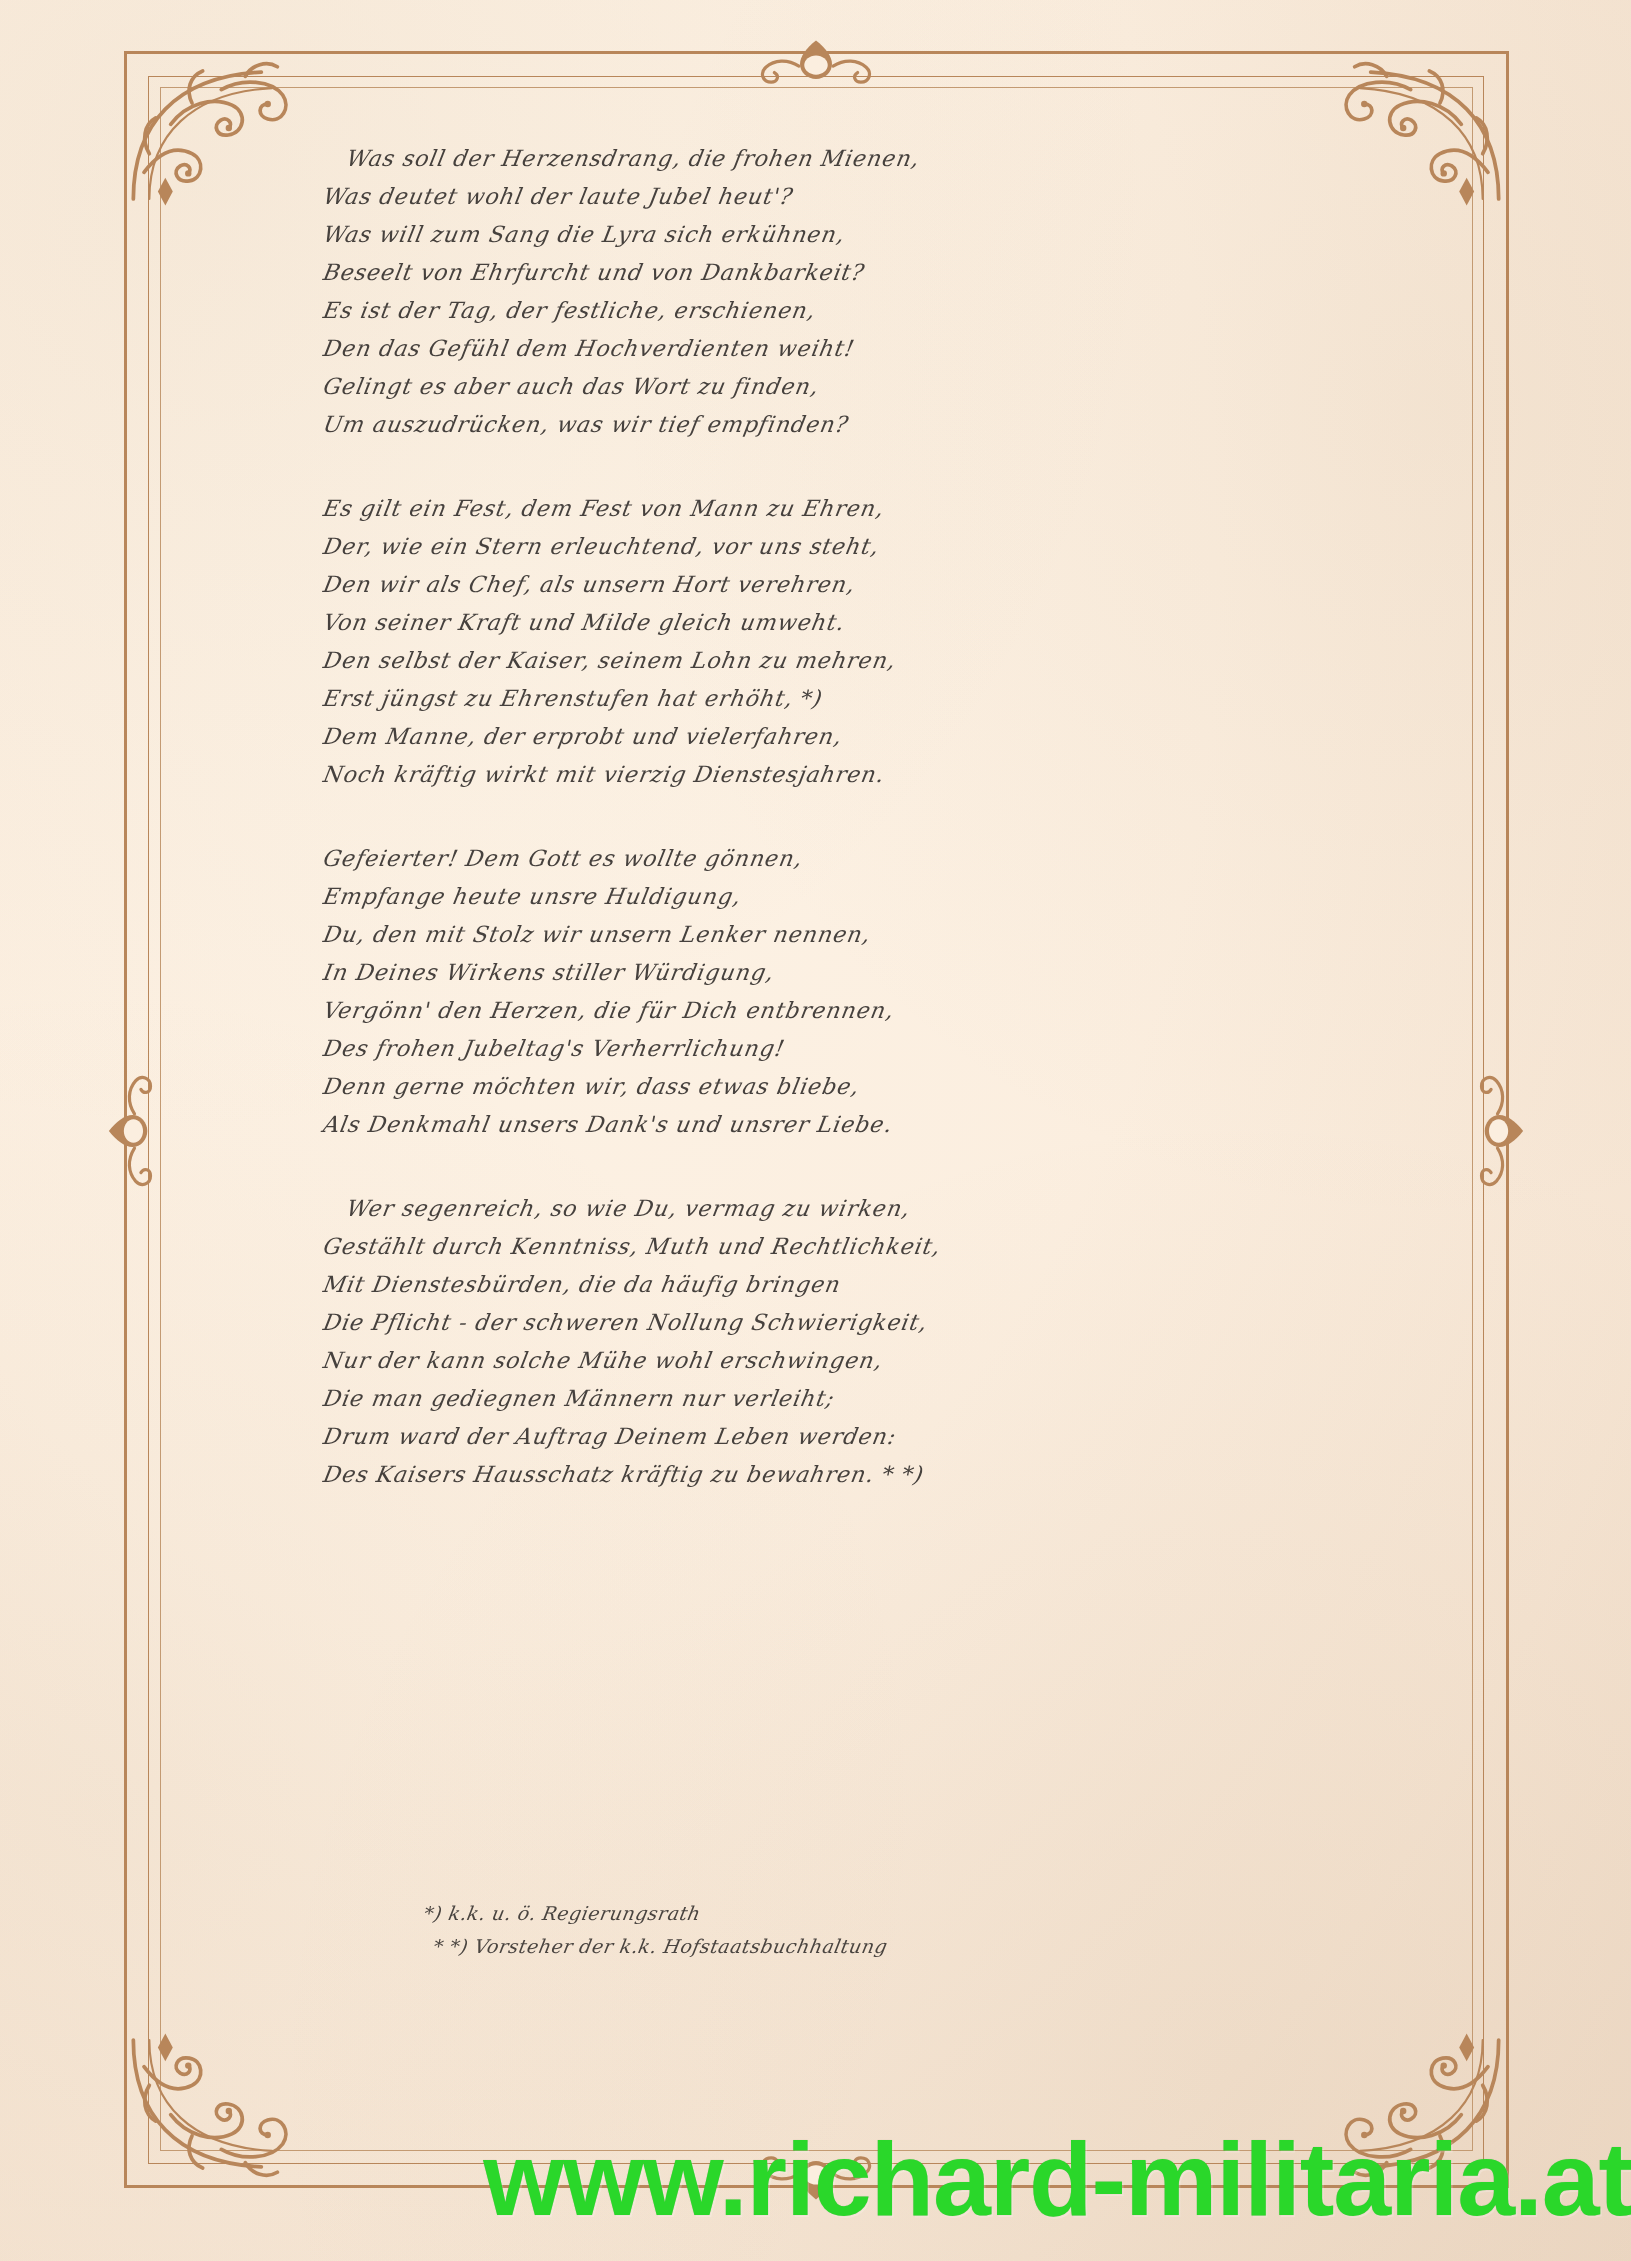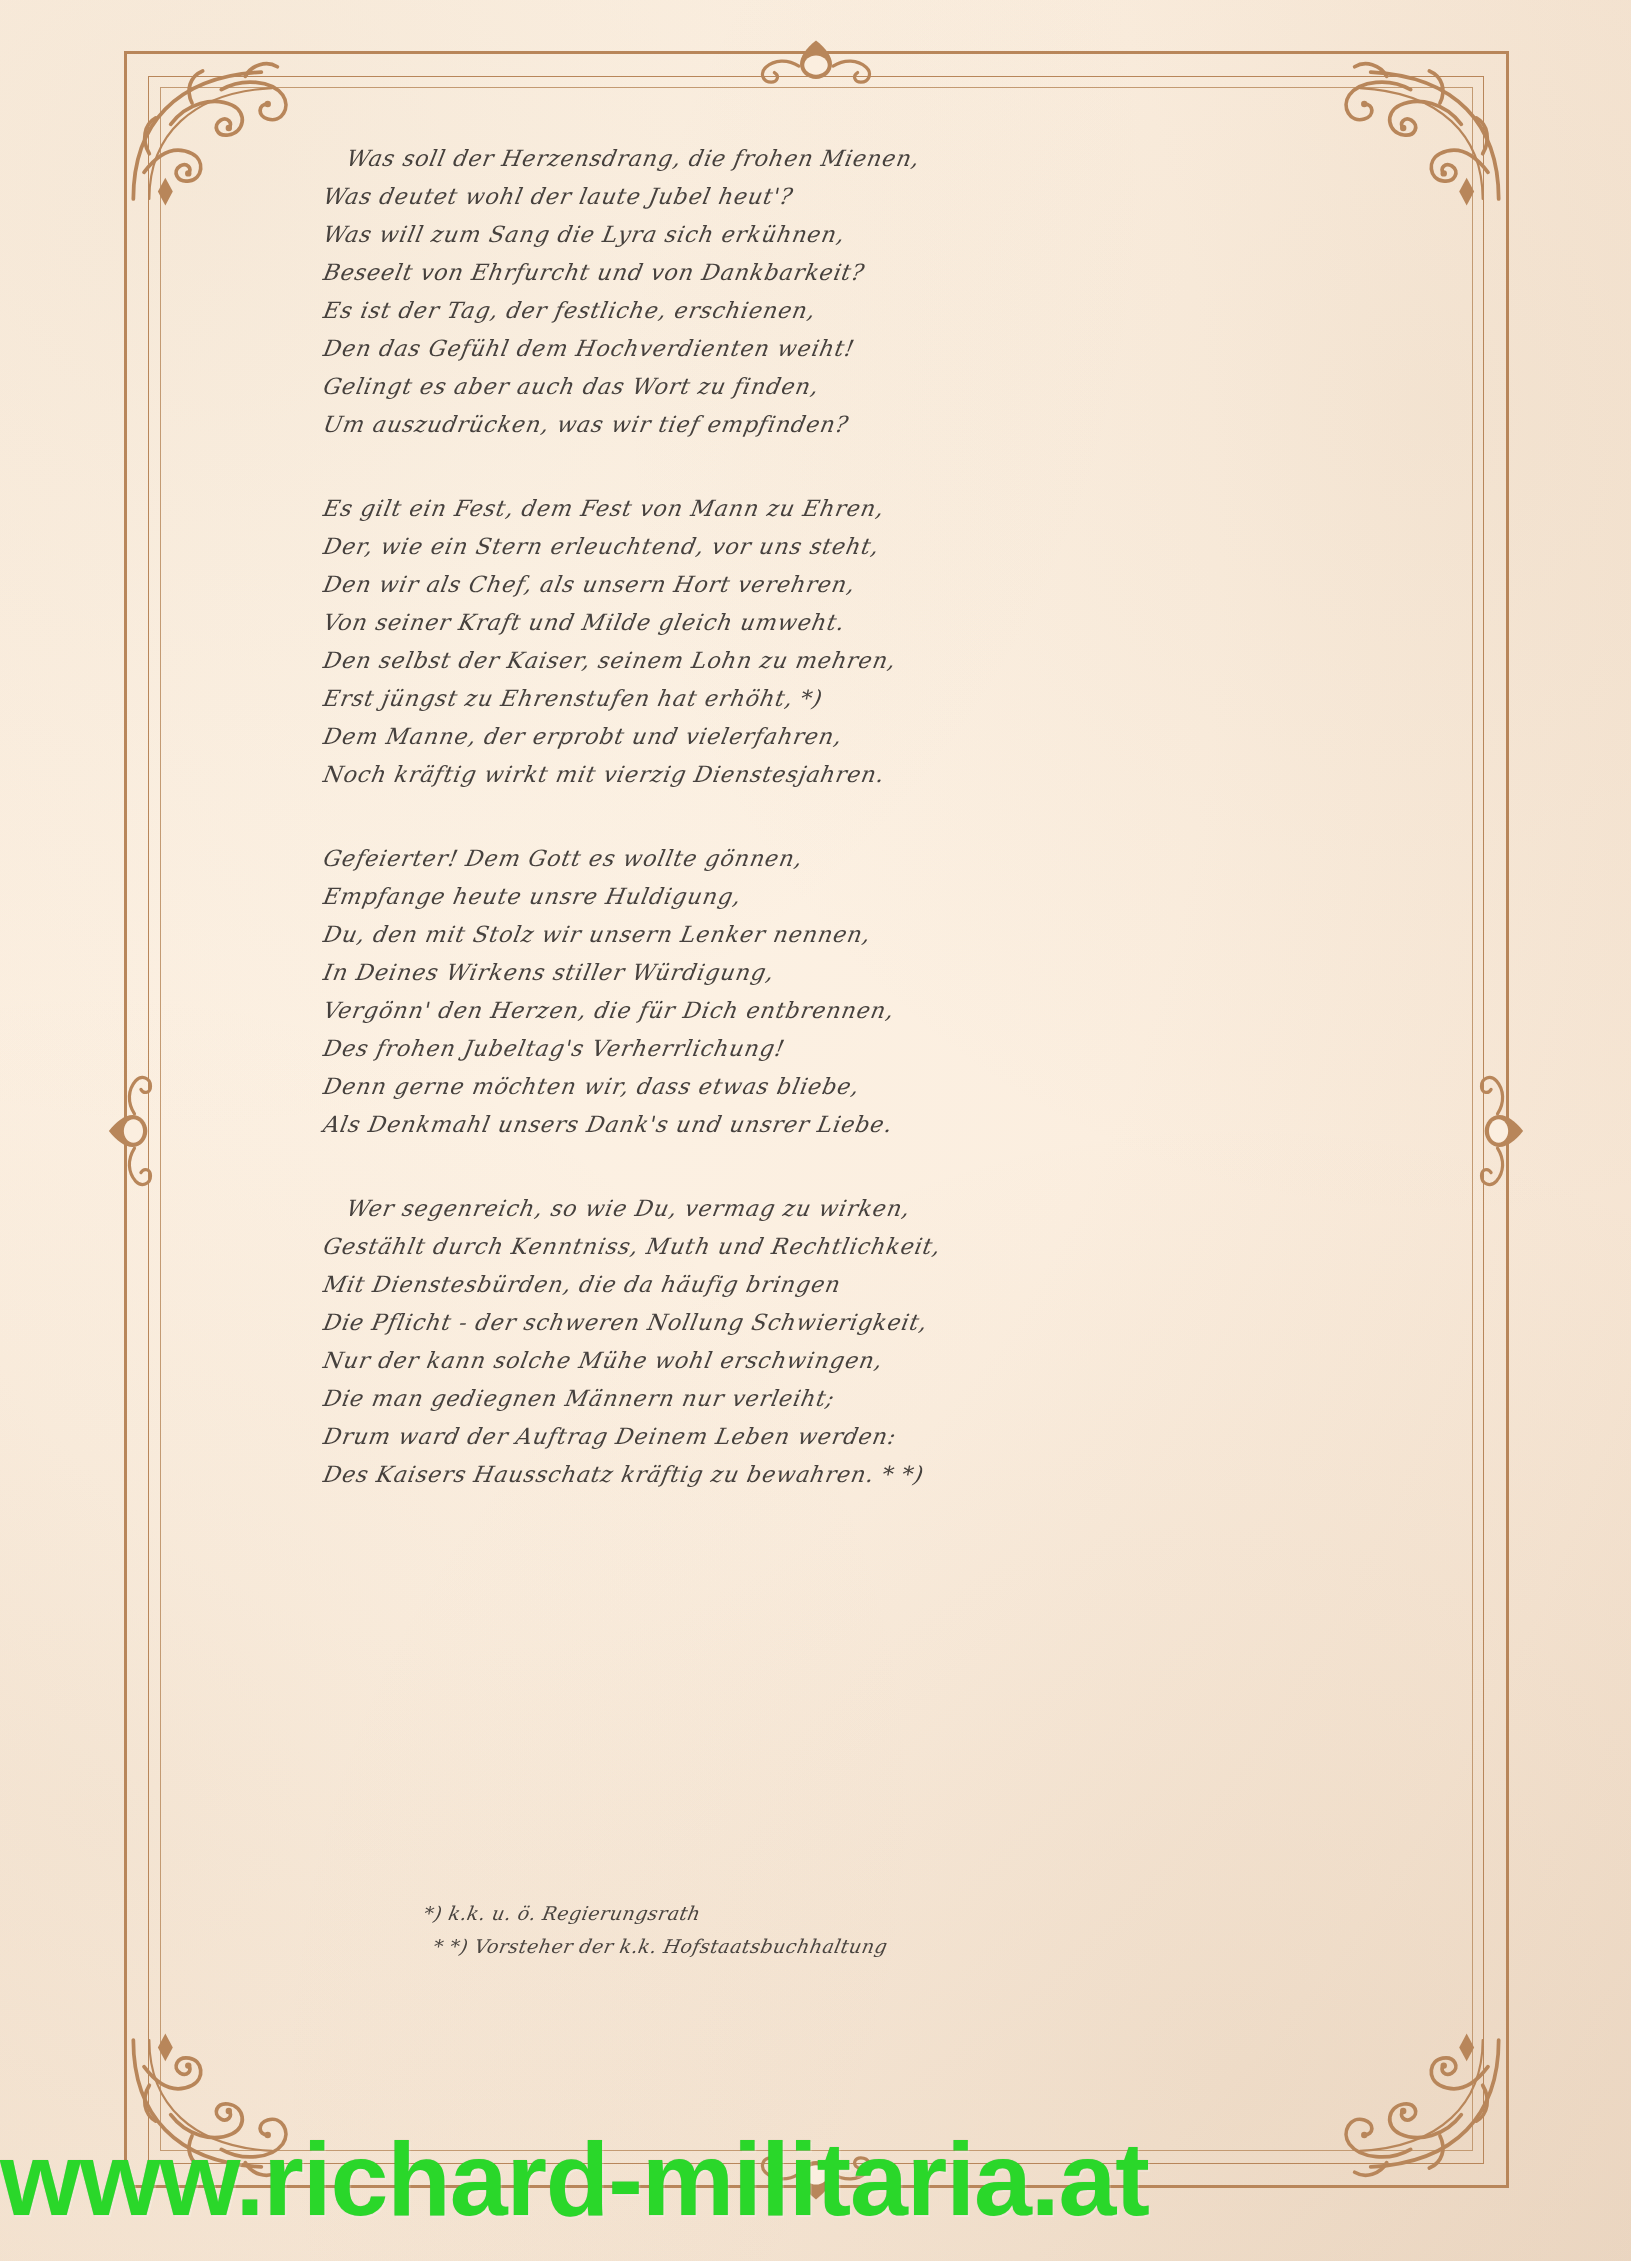--- a/index.html
+++ b/index.html
@@ -117,21 +117,21 @@
     opacity: 0.86;
   }
   .footnote.second { padding-left: 9.6px; }
 
   
   .watermark {
     position: absolute;
     left: 0;
     width: 100%;
     bottom: 22.4px;
-    text-align: left;
+    text-align: right;
     font-family: "Liberation Sans", sans-serif;
     font-weight: bold;
     font-size: 104px;
     letter-spacing: -1.1px;
     color: #2ad72a;
     text-shadow:
       0 0 1.1px rgba(0,0,0,0.18),
       1.6px 1.6px 0 rgba(255,255,255,0.22);
     white-space: nowrap;
     margin-top: 12px;

